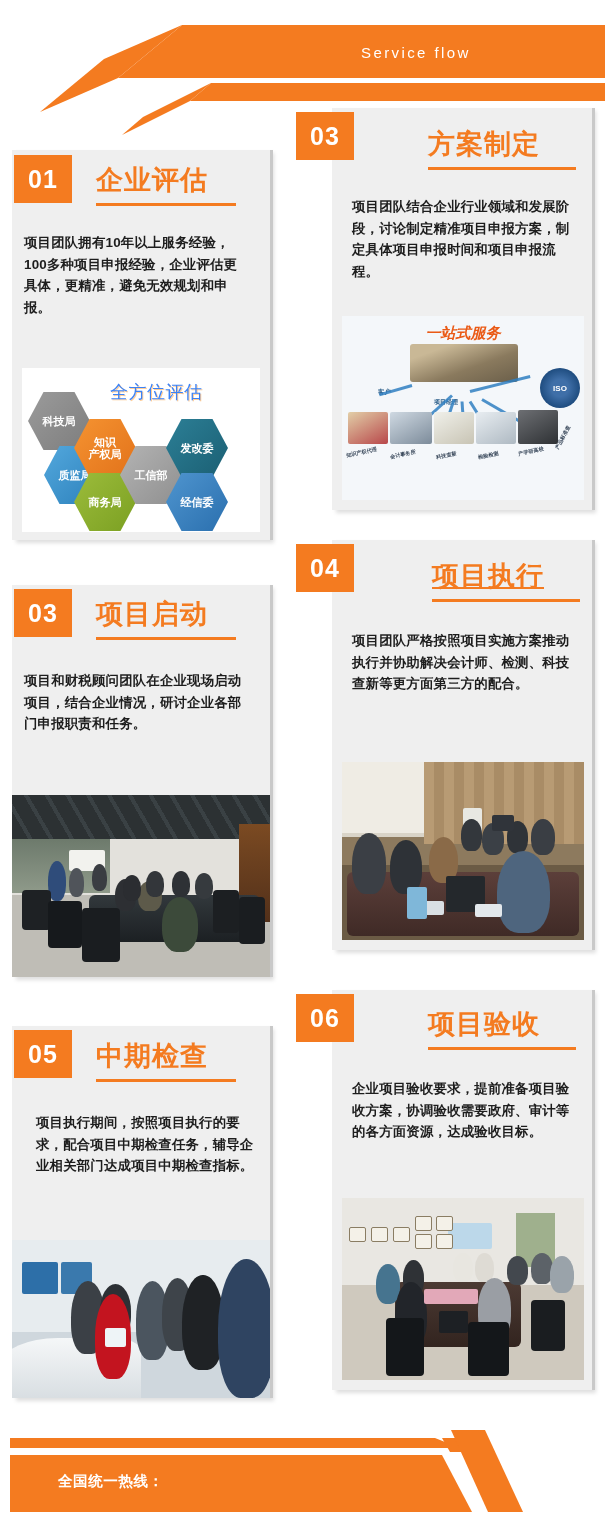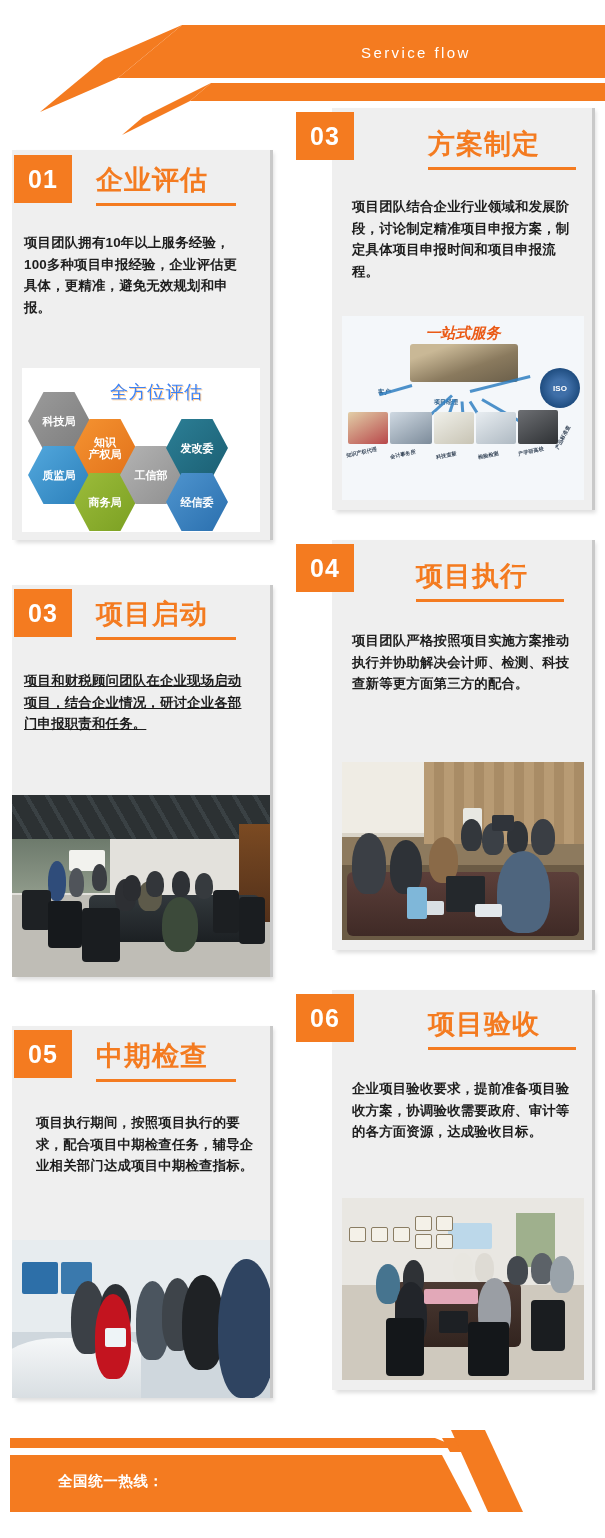--- a/index.html
+++ b/index.html
@@ -100,21 +100,21 @@
     text-shadow: 1px 1px 0 rgba(255,200,140,0.9);
   }
   .hex {
     position: absolute; width: 62px; height: 58px;
     clip-path: polygon(25% 0, 75% 0, 100% 50%, 75% 100%, 25% 100%, 0 50%);
     display: flex; align-items: center; justify-content: center;
     color: #fff; font-weight: bold; font-size: 11px; line-height: 12.5px;
     text-align: center;
   }
   #hex0 { left: 6px;  top: 24px; background: linear-gradient(135deg,#9b9b9b,#7d7d7d); }
-  #hex1 { left: 6px;  top: 78px; background: linear-gradient(135deg,#53a8dd,#2b7fba); text-align: center; }
+  #hex1 { left: 22px;  top: 78px; background: linear-gradient(135deg,#53a8dd,#2b7fba); text-align: center; }
   #hex2 { left: 52px; top: 51px; background: linear-gradient(135deg,#f59331,#e2721a); }
   #hex3 { left: 52px; top: 105px; background: linear-gradient(135deg,#9cbc3b,#7ba022); }
   #hex4 { left: 98px; top: 78px; background: linear-gradient(135deg,#b4b4b4,#8f8f8f); }
   #hex5 { left: 144px; top: 51px; background: linear-gradient(135deg,#2c7f96,#1b5f73); }
   #hex6 { left: 144px; top: 105px; background: linear-gradient(135deg,#4f95cf,#2a6fae); text-align: center; }
 
   
   #card02 { left: 332px; top: 108px; width: 260px; height: 402px; }
   #badge02 { left: 296px; top: 112px; }
   #title02 { left: 428px; top: 126px; width: 148px; }
@@ -150,27 +150,27 @@
     border-radius: 50%;
     background: radial-gradient(circle,#3f6fa8 30%,#1f4d80 70%,#16395f);
     color:#fff; font-size:8px; font-weight:bold;
     display:flex; align-items:center; justify-content:center;
   }
 
   
   #card03 { left: 12px;  top: 585px; width: 258px; height: 392px; }
   #badge03 { left: 14px; top: 589px; }
   #title03 { left: 96px; top: 596px; width: 140px; }
-  #body03  { left: 24px; top: 670px; width: 222px; text-decoration: underline; }
+  #body03  { left: 24px; top: 670px; width: 222px; }
   #photo03 { left: 12px; top: 795px; width: 258px; height: 182px; }
 
   
   #card04 { left: 332px; top: 540px; width: 260px; height: 410px; }
   #badge04 { left: 296px; top: 544px; }
-  #title04 { left: 416px; top: 558px; width: 148px; }
+  #title04 { left: 432px; top: 558px; width: 148px; text-decoration: underline; }
   #body04  { left: 352px; top: 630px; width: 224px; }
   #photo04 { left: 342px; top: 762px; width: 242px; height: 178px; }
 
   
   #card05 { left: 12px;  top: 1026px; width: 258px; height: 372px; }
   #badge05 { left: 14px; top: 1030px; }
   #title05 { left: 96px; top: 1038px; width: 140px; }
   #body05  { left: 24px; top: 1112px; width: 222px; margin-left: 12px; }
   #photo05 { left: 12px; top: 1240px; width: 258px; height: 158px; }
 

